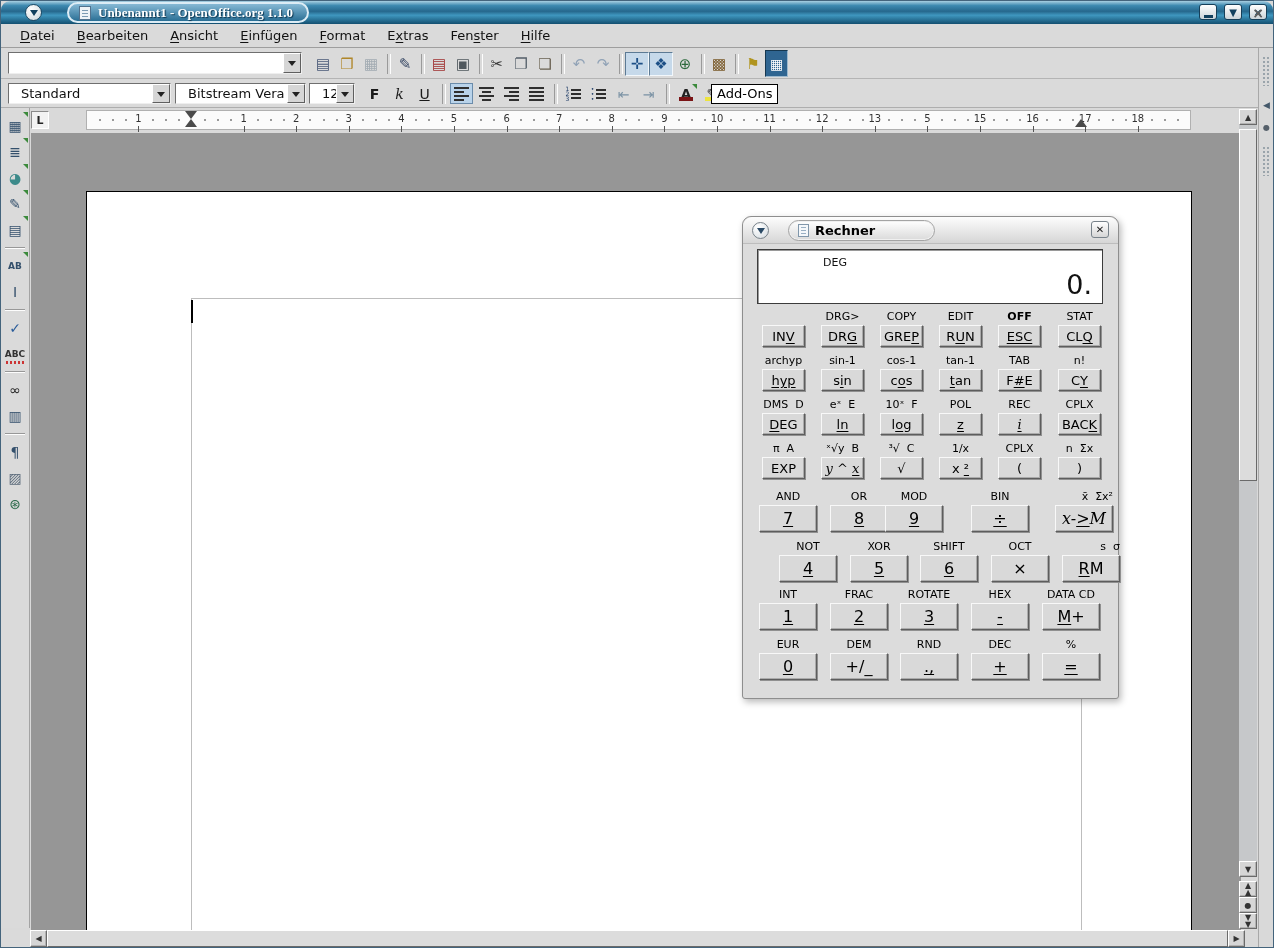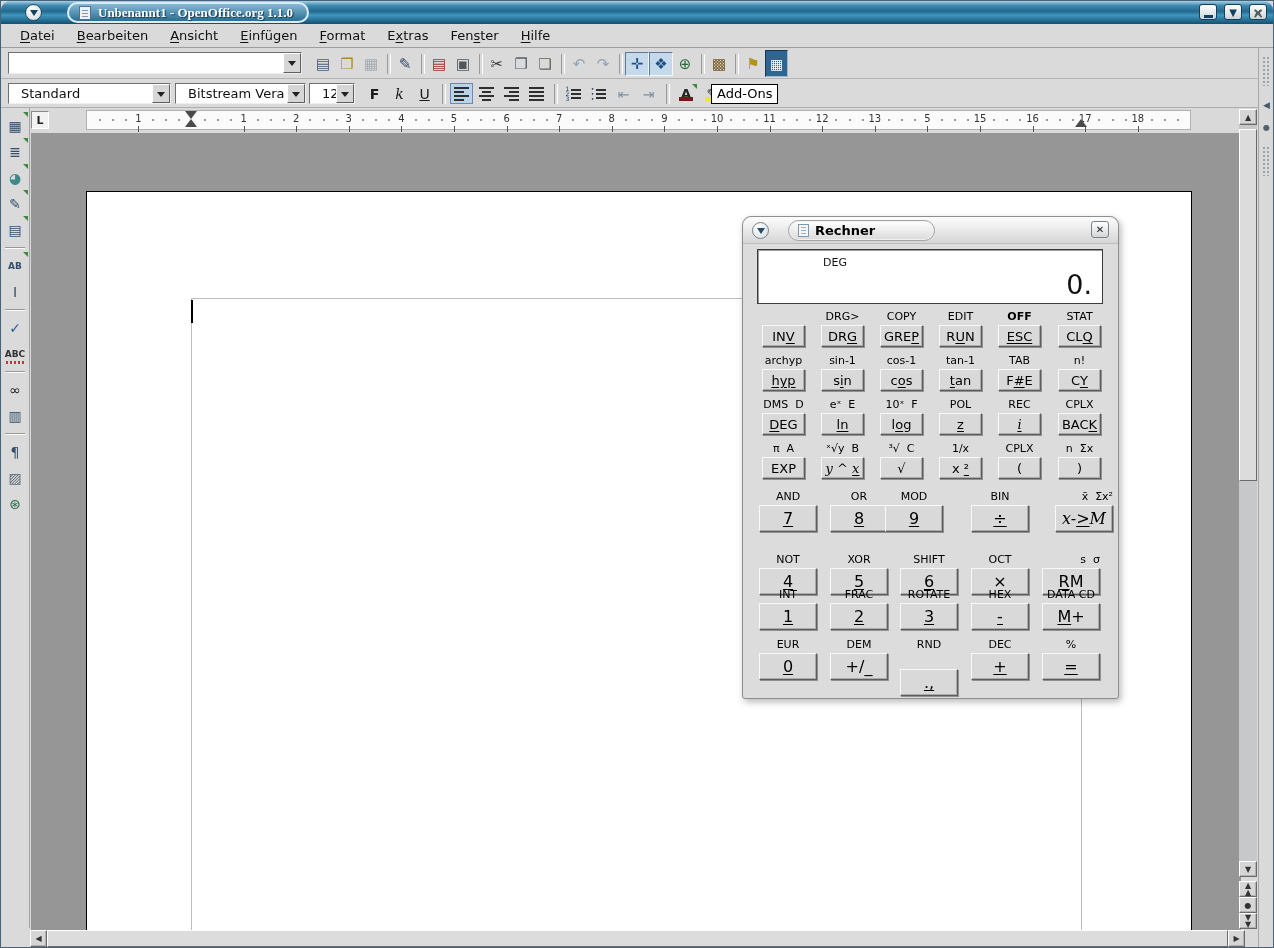--- a/index.html
+++ b/index.html
@@ -716,21 +716,21 @@
             <span><span class="ul">÷</span></span>
           </div>
         </div>
         <div class="ccell" style="left: 312px; width: 58px; align-items: flex-end;">
           <div class="clbl">x̄  Σx²</div>
           <div class="cbtn cbtn5">
             <span class="cit">x-<span class="ul">&gt;</span>M</span>
           </div>
         </div>
       </div>
-      <div class="calcrow" style="top: 336px;">
+      <div class="calcrow" style="top: 323px; margin-left: 20px;">
         <div class="ccell" style="left: 16px; width: 58px;">
           <div class="clbl">NOT</div>
           <div class="cbtn cbtn5">
             <span><span class="ul">4</span></span>
           </div>
         </div>
         <div class="ccell" style="left: 87px; width: 58px;">
           <div class="clbl">XOR</div>
           <div class="cbtn cbtn5">
             <span><span class="ul">5</span></span>
@@ -793,21 +793,21 @@
           <div class="cbtn cbtn5">
             <span><span class="ul">0</span></span>
           </div>
         </div>
         <div class="ccell" style="left: 87px; width: 58px;">
           <div class="clbl">DEM</div>
           <div class="cbtn cbtn5">
             <span>+/_</span>
           </div>
         </div>
-        <div class="ccell" style="left: 157px; width: 58px; gap: 16px;">
+        <div class="ccell" style="left: 157px; width: 58px;">
           <div class="clbl">RND</div>
           <div class="cbtn cbtn5">
             <span><span class="ul">.,</span></span>
           </div>
         </div>
         <div class="ccell" style="left: 228px; width: 58px;">
           <div class="clbl">DEC</div>
           <div class="cbtn cbtn5">
             <span><span class="ul">+</span></span>
           </div>

